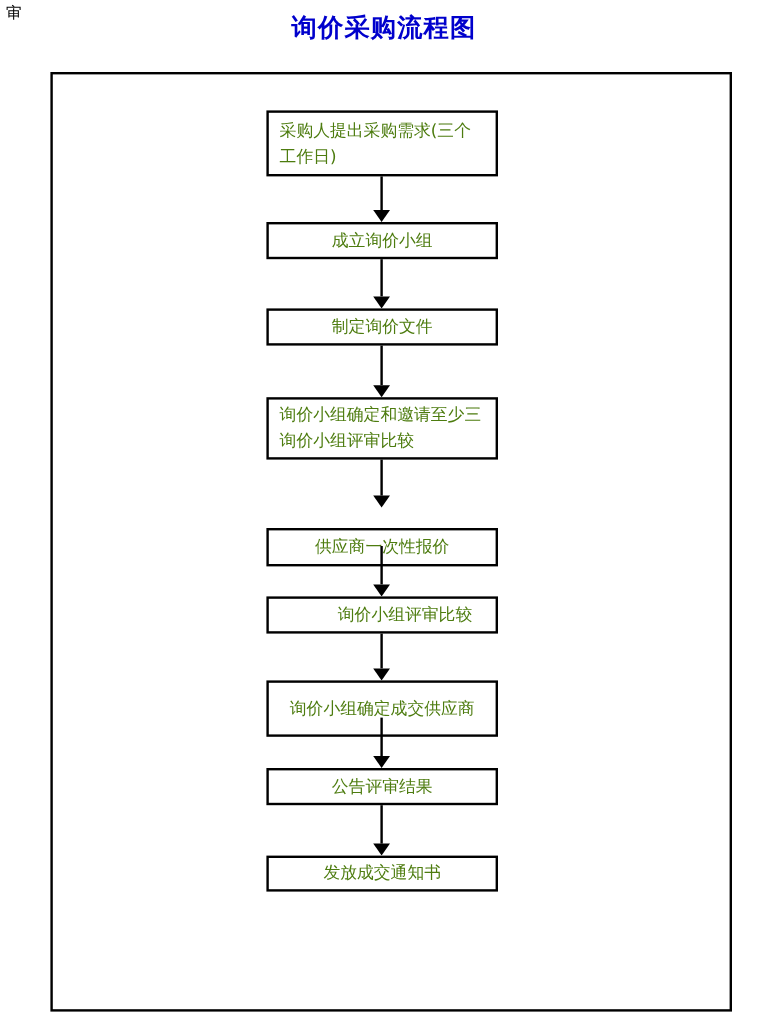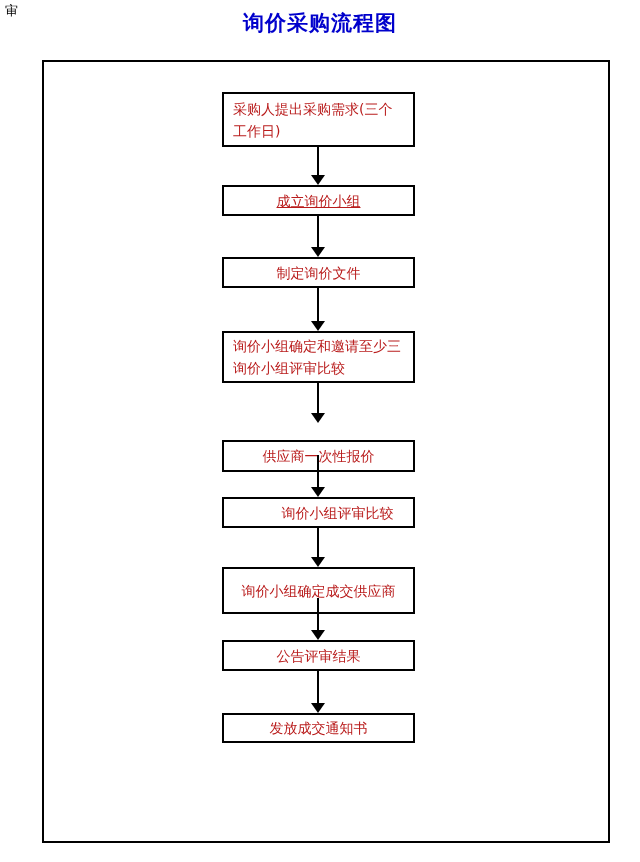--- a/index.html
+++ b/index.html
@@ -31,21 +31,21 @@
     width: 568px; height: 783px;
     border: 2px solid #000000;
     background: #ffffff;
   }
   .flow-box {
     position: absolute;
     left: 222px;
     width: 193px;
     border: 2px solid #000000;
     background: #ffffff;
-    color: #b91c1c;
+    color: #4d7c0f;
     font-size: 14px;
     line-height: 22px;
     display: flex;
     align-items: center;
     justify-content: center;
     text-align: center;
     white-space: pre-line;
   }
   .flow-box.multiline {
     justify-content: flex-start;
@@ -66,21 +66,21 @@
     background: #000000;
   }
   .flow-arrow .head {
     width: 0; height: 0;
     border-left: 7px solid transparent;
     border-right: 7px solid transparent;
     border-top: 10px solid #000000;
   }
   
   #box-0 { top: 92px;  height: 55px; }
-  #box-1 { top: 185px; height: 31px; text-decoration: underline; }
+  #box-1 { top: 185px; height: 31px; }
   #box-2 { top: 257px; height: 31px; }
   #box-3 { top: 331px; height: 52px; }
   #box-4 { top: 440px; height: 32px; }
   #box-5 { top: 497px; height: 31px; padding-left: 38px; }
   #box-6 { top: 567px; height: 47px; }
   #box-7 { top: 640px; height: 31px; }
   #box-8 { top: 713px; height: 30px; }
   #arrow-0 { top: 147px; height: 38px; }
   #arrow-1 { top: 216px; height: 41px; }
   #arrow-2 { top: 288px; height: 43px; }

